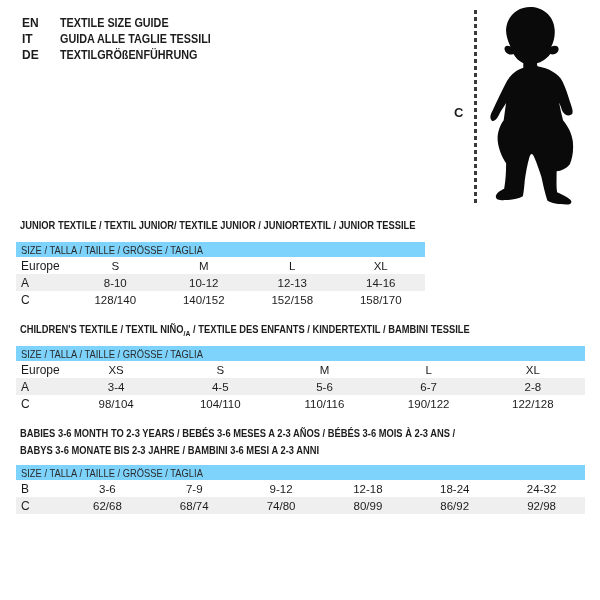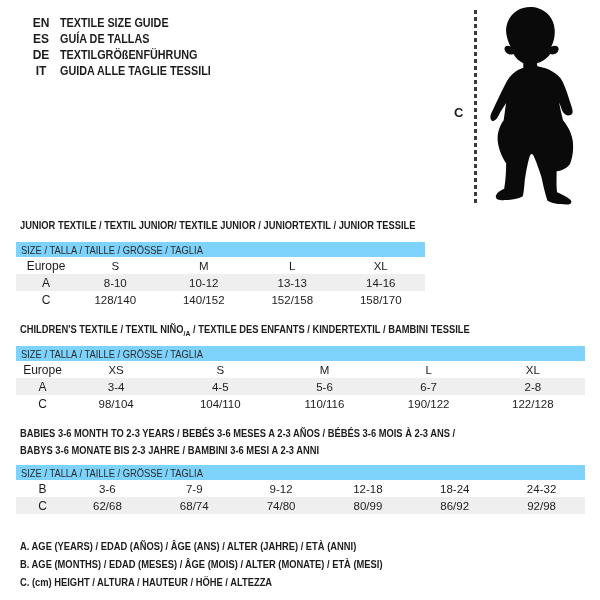--- a/index.html
+++ b/index.html
@@ -2,21 +2,21 @@
 <html><head>
 <meta charset="utf-8">
 <style>
   html,body{margin:0;padding:0;background:#fff;}
   .page{
     position:relative;width:600px;height:600px;background:#ffffff;
     font-family:"Liberation Sans",sans-serif;color:#1c1c1c;overflow:hidden;
   }
   
   .lang-list{position:absolute;left:22px;top:15px;}
-  .lang-row{display:flex;font-weight:bold;font-size:12px;line-height:16px;text-align:center;}
+  .lang-row{display:flex;font-weight:bold;font-size:12px;line-height:16px;}
   .lang-code{width:38px;flex:0 0 38px;}
   .lang-label{white-space:nowrap;transform:scaleX(0.9);transform-origin:left center;}
   
   .measure-line{
     position:absolute;left:474px;top:10px;width:3px;height:196px;
     background:repeating-linear-gradient(to bottom,#3a3a3a 0 3.5px,transparent 3.5px 7px);
   }
   .measure-label{position:absolute;left:454px;top:105px;font-weight:bold;font-size:13px;}
   .baby{position:absolute;left:482px;top:4px;width:112px;height:202px;}
   
@@ -25,50 +25,46 @@
     white-space:nowrap;transform:scaleX(0.85);transform-origin:left top;
   }
   .section-title sub{font-size:8px;}
   .size-table{position:absolute;border-collapse:collapse;table-layout:fixed;}
   .size-table th{
     background:#7dd3fc;height:15px;text-align:left;font-weight:normal;
     font-size:11px;padding:0 0 0 5px;color:#2a2a2a;
   }
   .size-table th .hdr{display:inline-block;transform:scaleX(0.85);transform-origin:left center;white-space:nowrap;}
   .size-table td{height:17px;text-align:center;font-size:11.5px;padding:0;color:#1c1c1c;}
-  .size-table td.lbl{text-align:center;padding-left:5px;font-size:12px;}
+  .size-table td.lbl{text-align:left;padding-left:5px;font-size:12px;}
   .size-table tbody tr:nth-child(even) td{background:#efefef;}
   .tbl-junior{left:16px;top:242px;width:409px;}
   .tbl-children{left:16px;top:346px;width:569px;}
   .tbl-babies{left:16px;top:465px;width:569px;}
   
   .footnotes{position:absolute;left:20px;top:537px;font-weight:bold;font-size:11px;line-height:18px;}
   .footnote{display:block;white-space:nowrap;transform:scaleX(0.85);transform-origin:left center;}
 </style>
 </head>
 <body>
 
 <div class="page">
 
   <div class="lang-list">
     <div class="lang-row">
       <span class="lang-code">EN</span>
       <span class="lang-label">TEXTILE SIZE GUIDE</span>
     </div>
     <div class="lang-row">
-      <span class="lang-code">ES</span>
-      <span class="lang-label">GUÍA DE TALLAS</span>
+      <span class="lang-code">IT</span>
+      <span class="lang-label">GUIDA ALLE TAGLIE TESSILI</span>
     </div>
     <div class="lang-row">
       <span class="lang-code">DE</span>
       <span class="lang-label">TEXTILGRÖßENFÜHRUNG</span>
-    </div>
-    <div class="lang-row">
-      <span class="lang-code">IT</span>
-      <span class="lang-label">GUIDA ALLE TAGLIE TESSILI</span>
     </div>
   </div>
 
   <div class="measure-line"></div>
   <div class="measure-label">C</div>
   <svg class="baby" viewBox="0 0 112 206" xmlns="http://www.w3.org/2000/svg">
     <path fill="#0a0a0a" d="M48 3
       C60 3 72 11 73 26 C73.5 33 72 39 69.5 43.5 C73 41.5 77.5 42.5 77 46.5 C76.5 50.5 72 52.5 68.5 51
       C64.5 56.5 59 59.5 55 60.5 C55 61.5 55 62.5 55.5 63.5 C67 65.5 77 71 81 79
       C84.5 86 86.5 93 88.5 99.5 C90.5 105.5 92.5 110 90.5 112.5 C87.5 115 82.5 113 80.5 108.5
@@ -104,21 +100,21 @@
         <td class="lbl">Europe</td>
         <td>S</td>
         <td>M</td>
         <td>L</td>
         <td>XL</td>
       </tr>
       <tr>
         <td class="lbl">A</td>
         <td>8-10</td>
         <td>10-12</td>
-        <td>13-13</td>
+        <td>12-13</td>
         <td>14-16</td>
       </tr>
       <tr>
         <td class="lbl">C</td>
         <td>128/140</td>
         <td>140/152</td>
         <td>152/158</td>
         <td>158/170</td>
       </tr>
     </tbody>
@@ -203,19 +199,14 @@
         <td>62/68</td>
         <td>68/74</td>
         <td>74/80</td>
         <td>80/99</td>
         <td>86/92</td>
         <td>92/98</td>
       </tr>
     </tbody>
   </table>
 
-  <div class="footnotes">
-    <span class="footnote">A. AGE (YEARS) / EDAD (AÑOS) / ÂGE (ANS) / ALTER (JAHRE) / ETÀ (ANNI)</span>
-    <span class="footnote">B. AGE (MONTHS) / EDAD (MESES) / ÂGE (MOIS) / ALTER (MONATE) / ETÀ (MESI)</span>
-    <span class="footnote">C. (cm) HEIGHT / ALTURA / HAUTEUR / HÖHE / ALTEZZA</span>
-  </div>
 
 </div>
 
 </body></html>

